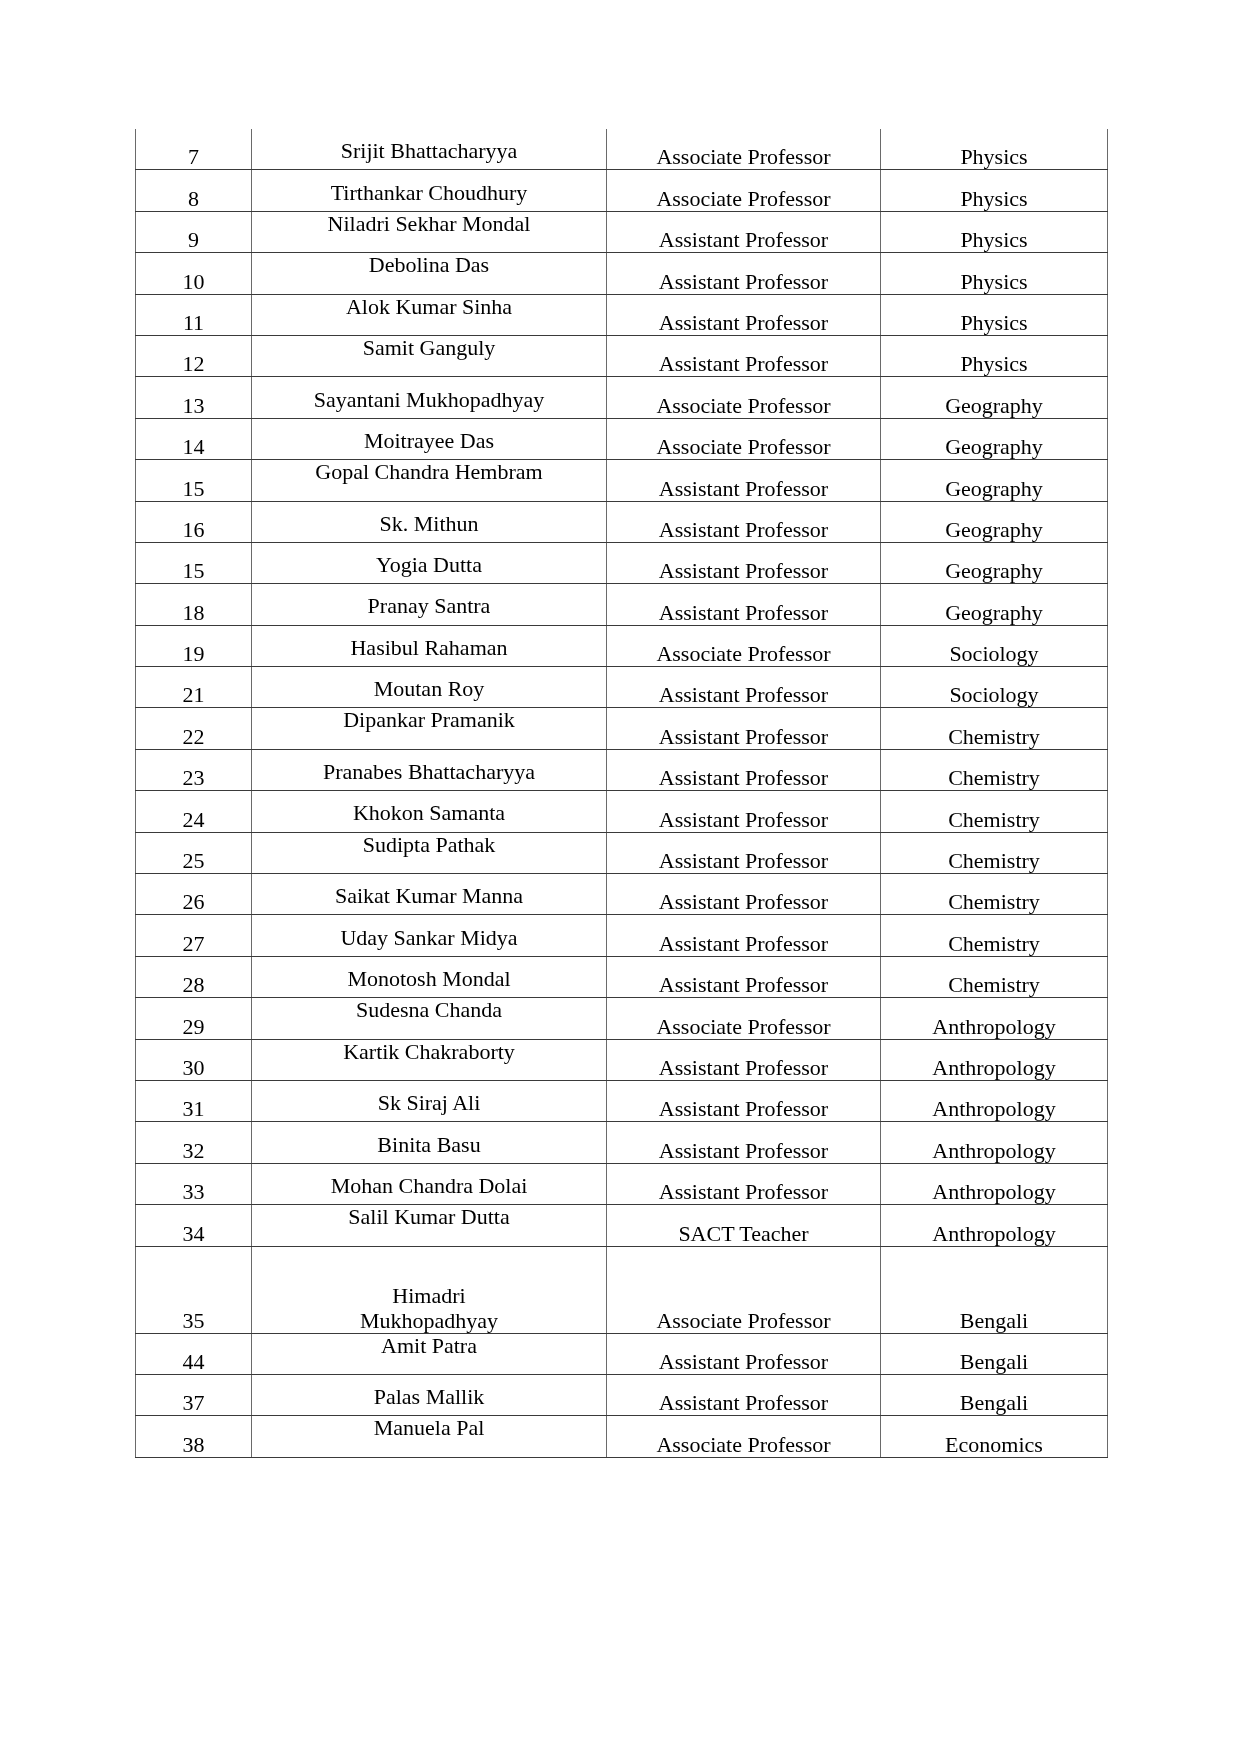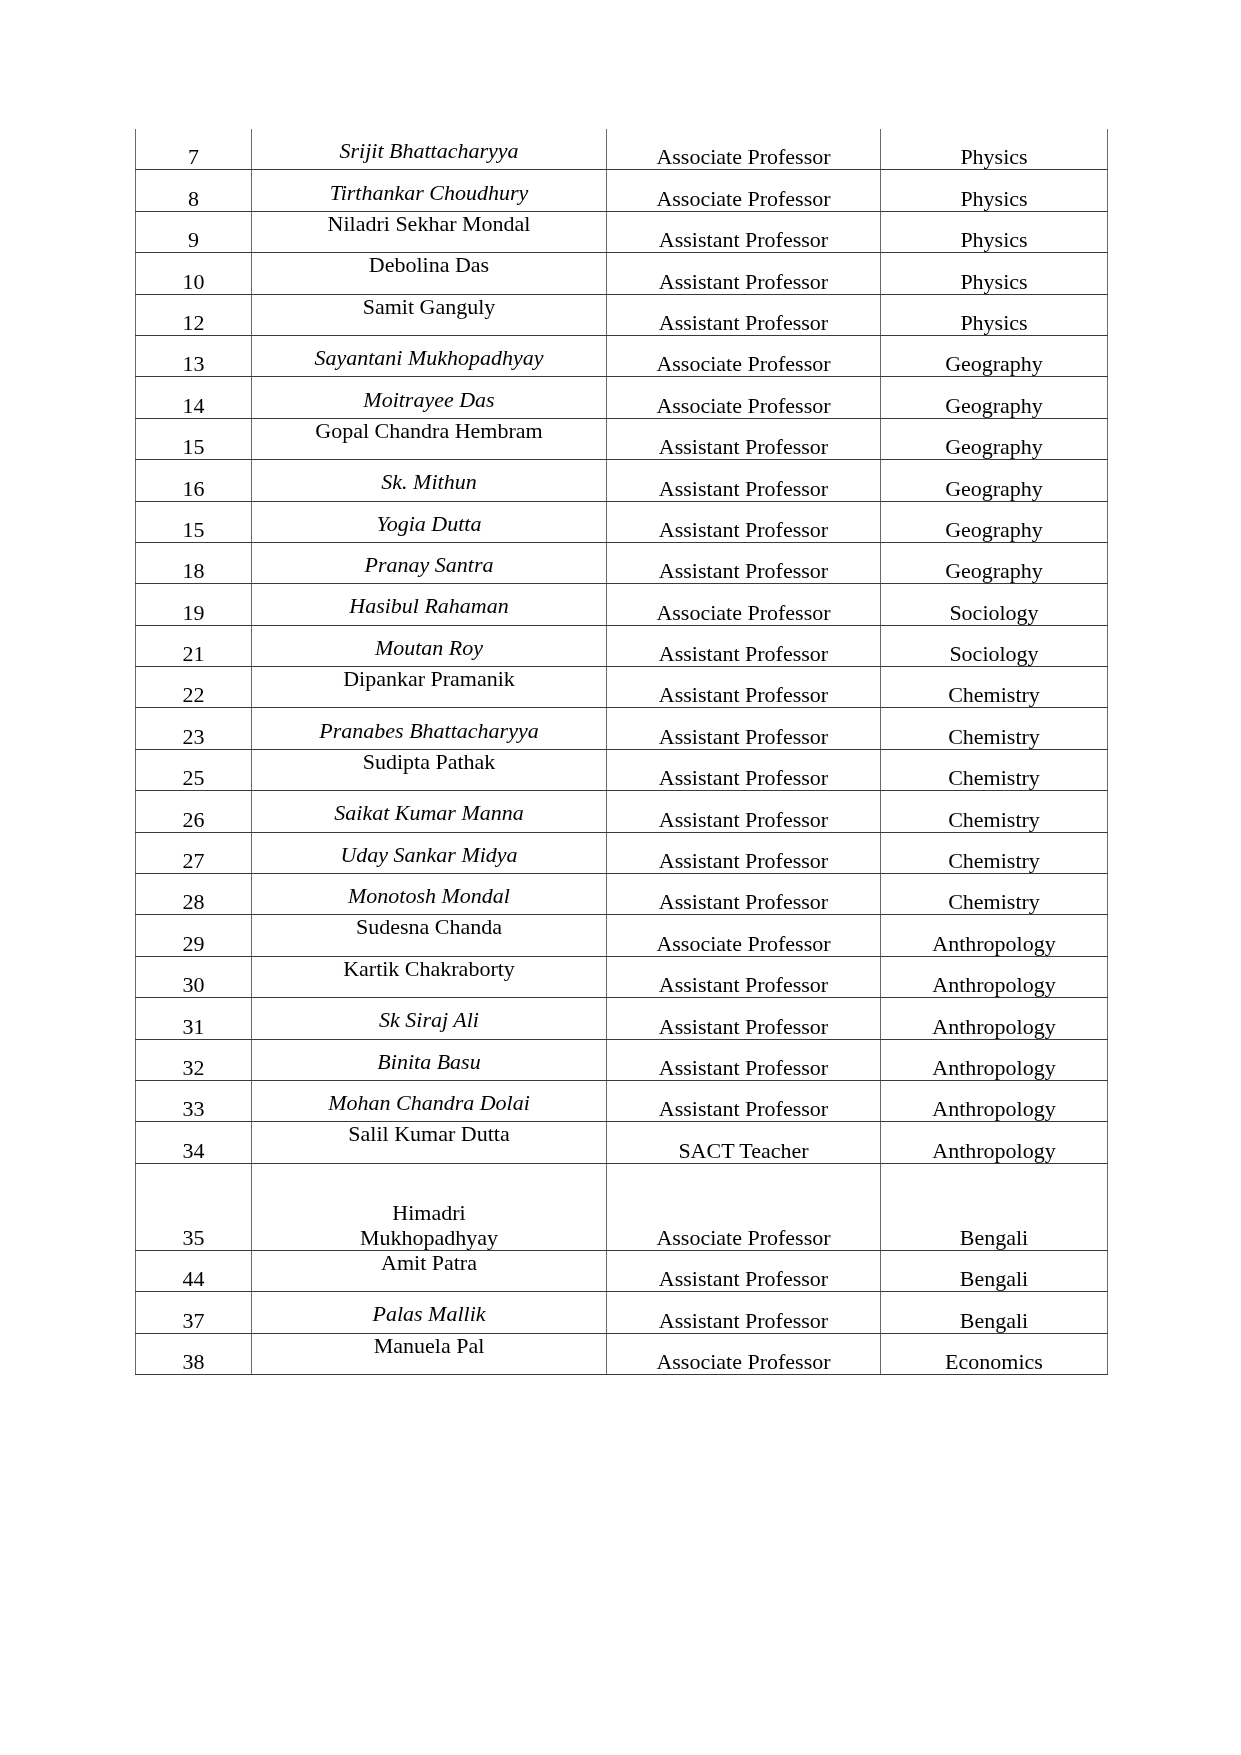--- a/index.html
+++ b/index.html
@@ -21,21 +21,21 @@
     height:40.4px; padding:0; text-align:center;
     font-size:22px; line-height:24px; vertical-align:bottom;
     position:relative;
   }
   #faculty-table tr.tall td { height:55.5px; }
   #faculty-table tr:first-child td { height:40.4px; }
   #faculty-table td .txt { display:block; padding-bottom:0px; }
   #faculty-table td.name-top { vertical-align:top; }
   #faculty-table td.name-top .txt { padding-top:0px; }
   #faculty-table td.name-mid { vertical-align:middle; }
-  #faculty-table td.name-mid .txt { padding-top:4px;font-style:italic; }
+  #faculty-table td.name-mid .txt { padding-top:4px; }
   #faculty-table td.num .txt { padding-bottom:0px; }
   #faculty-table td.desig .txt, #faculty-table td.dept .txt { padding-bottom:0px; }
 </style>
 </head>
 <body>
 
 <table id="faculty-table">
   <colgroup>
     <col class="c1">
       <col class="c2">
@@ -94,20 +94,34 @@
         </td>
         <td class="desig">
           <span class="txt">Assistant Professor</span>
         </td>
         <td class="dept">
           <span class="txt">Physics</span>
         </td>
       </tr>
       <tr>
         <td class="num">
+          <span class="txt">11</span>
+        </td>
+        <td class="name name-top">
+          <span class="txt">Alok Kumar Sinha</span>
+        </td>
+        <td class="desig">
+          <span class="txt">Assistant Professor</span>
+        </td>
+        <td class="dept">
+          <span class="txt">Physics</span>
+        </td>
+      </tr>
+      <tr>
+        <td class="num">
           <span class="txt">12</span>
         </td>
         <td class="name name-top">
           <span class="txt">Samit Ganguly</span>
         </td>
         <td class="desig">
           <span class="txt">Assistant Professor</span>
         </td>
         <td class="dept">
           <span class="txt">Physics</span>
@@ -238,20 +252,34 @@
         <td class="dept">
           <span class="txt">Chemistry</span>
         </td>
       </tr>
       <tr>
         <td class="num">
           <span class="txt">23</span>
         </td>
         <td class="name name-mid">
           <span class="txt">Pranabes Bhattacharyya</span>
+        </td>
+        <td class="desig">
+          <span class="txt">Assistant Professor</span>
+        </td>
+        <td class="dept">
+          <span class="txt">Chemistry</span>
+        </td>
+      </tr>
+      <tr>
+        <td class="num">
+          <span class="txt">24</span>
+        </td>
+        <td class="name name-mid">
+          <span class="txt">Khokon Samanta</span>
         </td>
         <td class="desig">
           <span class="txt">Assistant Professor</span>
         </td>
         <td class="dept">
           <span class="txt">Chemistry</span>
         </td>
       </tr>
       <tr>
         <td class="num">

